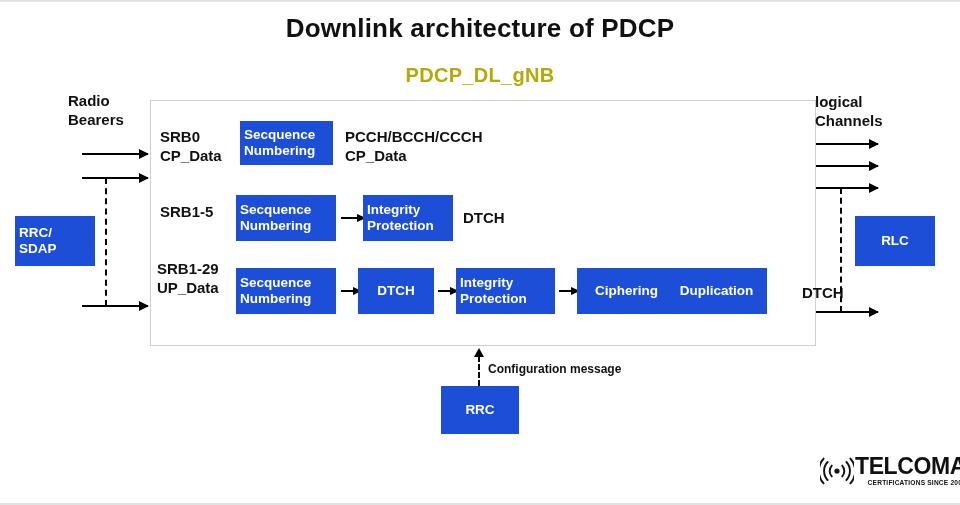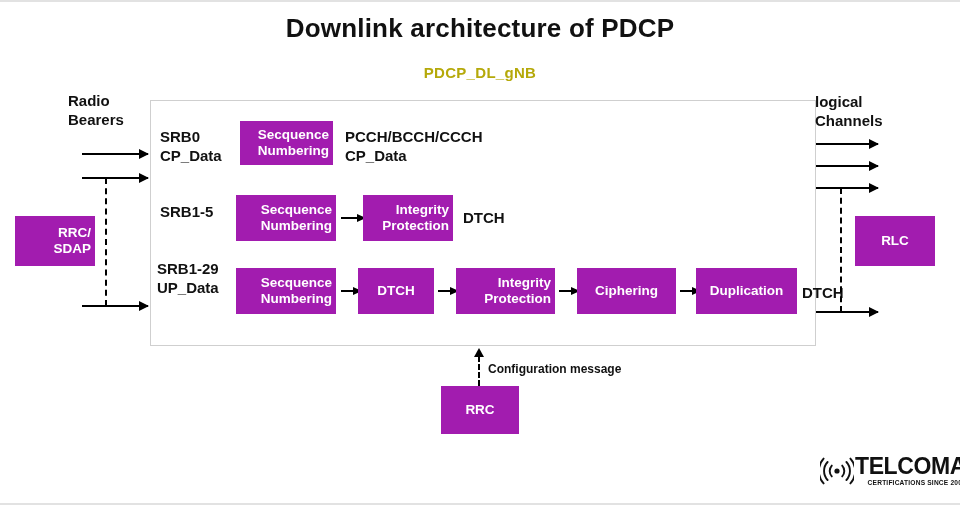--- a/index.html
+++ b/index.html
@@ -31,45 +31,45 @@
     font-size: 26px;
     font-weight: bold;
     color: #111111;
     letter-spacing: 0.2px;
   }
   #subtitle {
     position: absolute;
     left: 0; top: 64px;
     width: 960px;
     text-align: center;
-    font-size: 15px;
+    font-size: 20px;
     font-weight: bold;
     color: #b5a90a;
     letter-spacing: 0.3px;
   }
 
   
   #pdcp-container {
     position: absolute;
     left: 150px; top: 100px;
     width: 666px; height: 246px;
     border: 1.5px solid #cfcfcf;
     background: transparent;
     box-sizing: border-box;
   }
 
   
   .blk {
     position: absolute;
-    background: #a21caf;
+    background: #1d4ed8;
     color: #ffffff;
     display: flex;
     align-items: center;
     justify-content: center;
-    text-align: right;
+    text-align: left;
     font-size: 13.5px;
     font-weight: bold;
     line-height: 1.22;
     box-sizing: border-box;
     padding: 2px 4px;
   }
   .blk span { display: block; }
 
   
   .lbl {
@@ -225,21 +225,21 @@
   </div>
 
   <div class="arrow small" style="left:559px; top:290px; width:20px;"></div>
 
   <div class="blk" style="left:577px; top:268px; width:99px; height:46px;">
     <span>Ciphering</span>
   </div>
 
   <div class="arrow small" style="left:680px; top:290px; width:20px;"></div>
 
-  <div class="blk" style="left:696px; top:268px; width:101px; height:46px;">
+  <div class="blk" style="left:666px; top:268px; width:101px; height:46px;">
     <span>Duplication</span>
   </div>
 
   <div class="lbl" style="left:802px; top:284px;">DTCH</div>
 
   <div class="lbl" style="left:815px; top:93px;">logical
 Channels</div>
 
   <div class="arrow" style="left:816px; top:143px; width:62px;"></div>
   <div class="arrow" style="left:816px; top:165px; width:62px;"></div>

